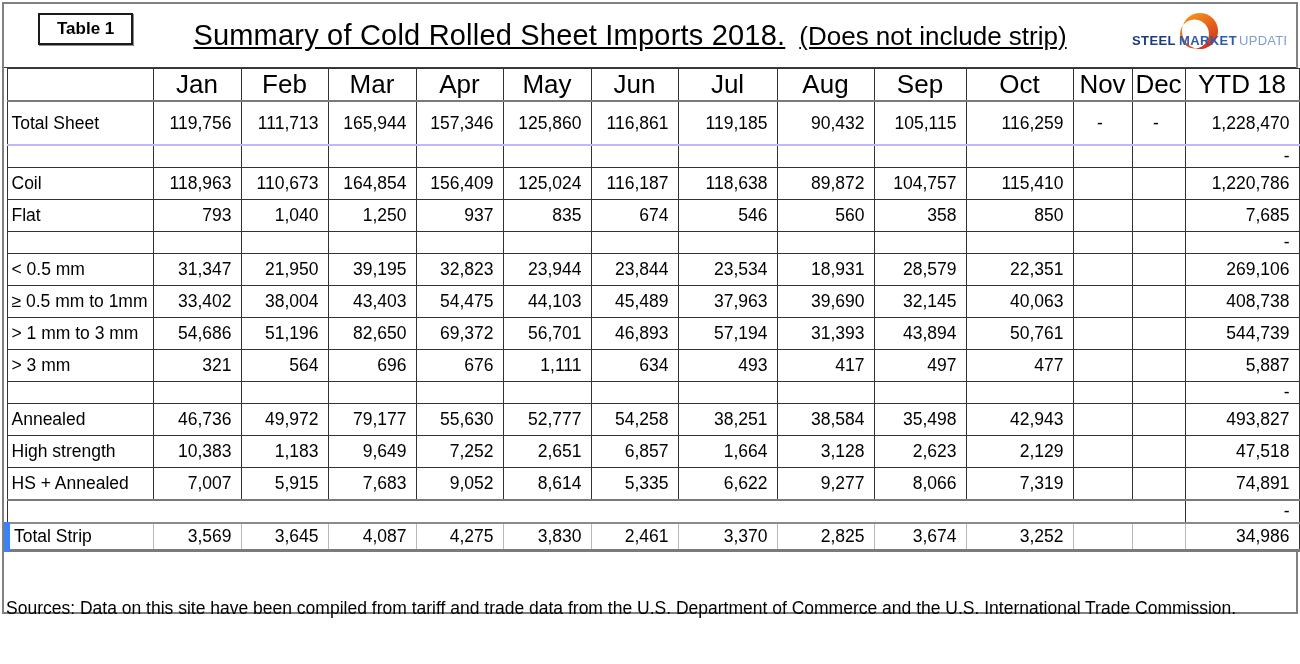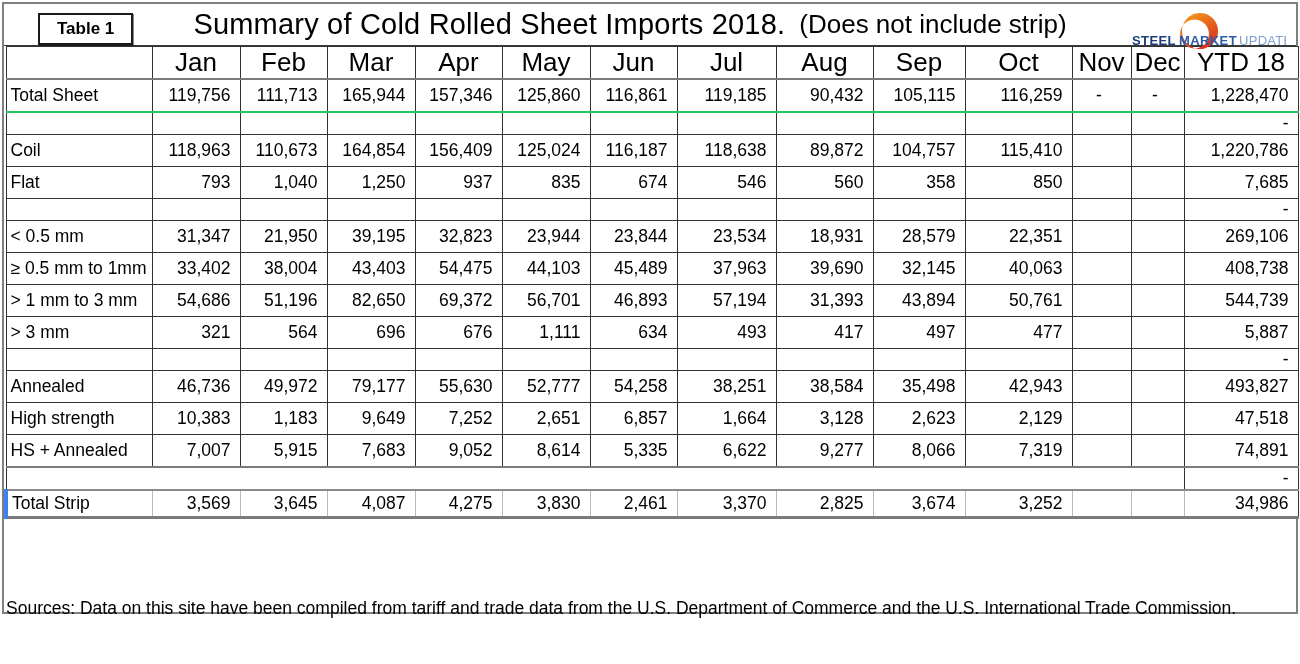--- a/index.html
+++ b/index.html
@@ -8,58 +8,58 @@
     width:1300px; height:664px; background:#ffffff; position:relative;
     font-family:"Liberation Sans", sans-serif; color:#000;
     overflow:hidden;
   }
   .frame {
     position:absolute; left:2px; top:2px; width:1296px; height:612px;
     border:2px solid #808080; background:#fff;
   }
   
   .titlebar {
-    height:42px; position:relative; border-bottom:1px solid #3a3a3a;
+    height:64px; position:relative; border-bottom:1px solid #3a3a3a;
     display:flex; align-items:center; justify-content:center;
   }
   .table1box {
     position:absolute; left:34px; top:9px;
     border:2px solid #1b1b1b; box-shadow:1px 1px 0 rgba(0,0,0,.45);
     padding:4px 17px; font-size:17px; font-weight:bold; background:#fff;
   }
-  .titlegroup { display:flex; align-items:center; gap:14px; margin-left:-40px; }
+  .titlegroup { display:flex; align-items:flex-end; gap:14px; margin-left:-40px;text-decoration:underline; }
   .title-main { font-size:29px; letter-spacing:0.2px; }
   .title-sub  { font-size:26px; }
   .logo { position:absolute; right:10px; top:7px; width:156px; height:44px; }
   
   table.imports {
     border-collapse:collapse; table-layout:fixed; width:1292px;
     background:#fff;
   }
   table.imports th {
     font-weight:normal; font-size:26px; text-align:center;
     border:1px solid #333; height:28px; padding:0; overflow:hidden; white-space:nowrap;
   }
   table.imports td {
     border:1px solid #333; font-size:17.5px; padding:0 9px 0 4px;
     overflow:hidden; white-space:nowrap;
   }
   td.label { text-align:left; padding-left:5px; }
   td.num   { text-align:right; }
   td.dash  { text-align:center; padding:0; }
   tr.data td   { height:32px; }
-  tr.emph td   { height:33px; border-top:2px solid #7a7a7a; border-bottom:2px solid #22c55e; }
+  tr.emph td   { height:44px; border-top:2px solid #7a7a7a; border-bottom:2px solid #c4b5fd; }
   tr.spacer td { height:19px; }
   tr.merged td { height:22px; border-top:2px solid #7a7a7a; }
   tr.merged td.span { border-right:1px solid #333; }
   tr.strip td {
     height:28px; border-top:2px solid #8a8a8a; border-bottom:3px solid #7a7a7a;
     border-left:1px solid #b8b8b8; border-right:1px solid #b8b8b8;
   }
-  tr.strip td:first-child { border-left:4px solid #3b82f6; }
+  tr.strip td:first-child { border-left:6px solid #3b82f6; }
   tr.strip td:last-child  { border-right:1px solid #333; }
   
   .sources {
     position:absolute; left:6px; top:598px; width:1292px;
     font-size:17.5px; white-space:nowrap;
   }
 </style>
 </head>
 <body>
 

